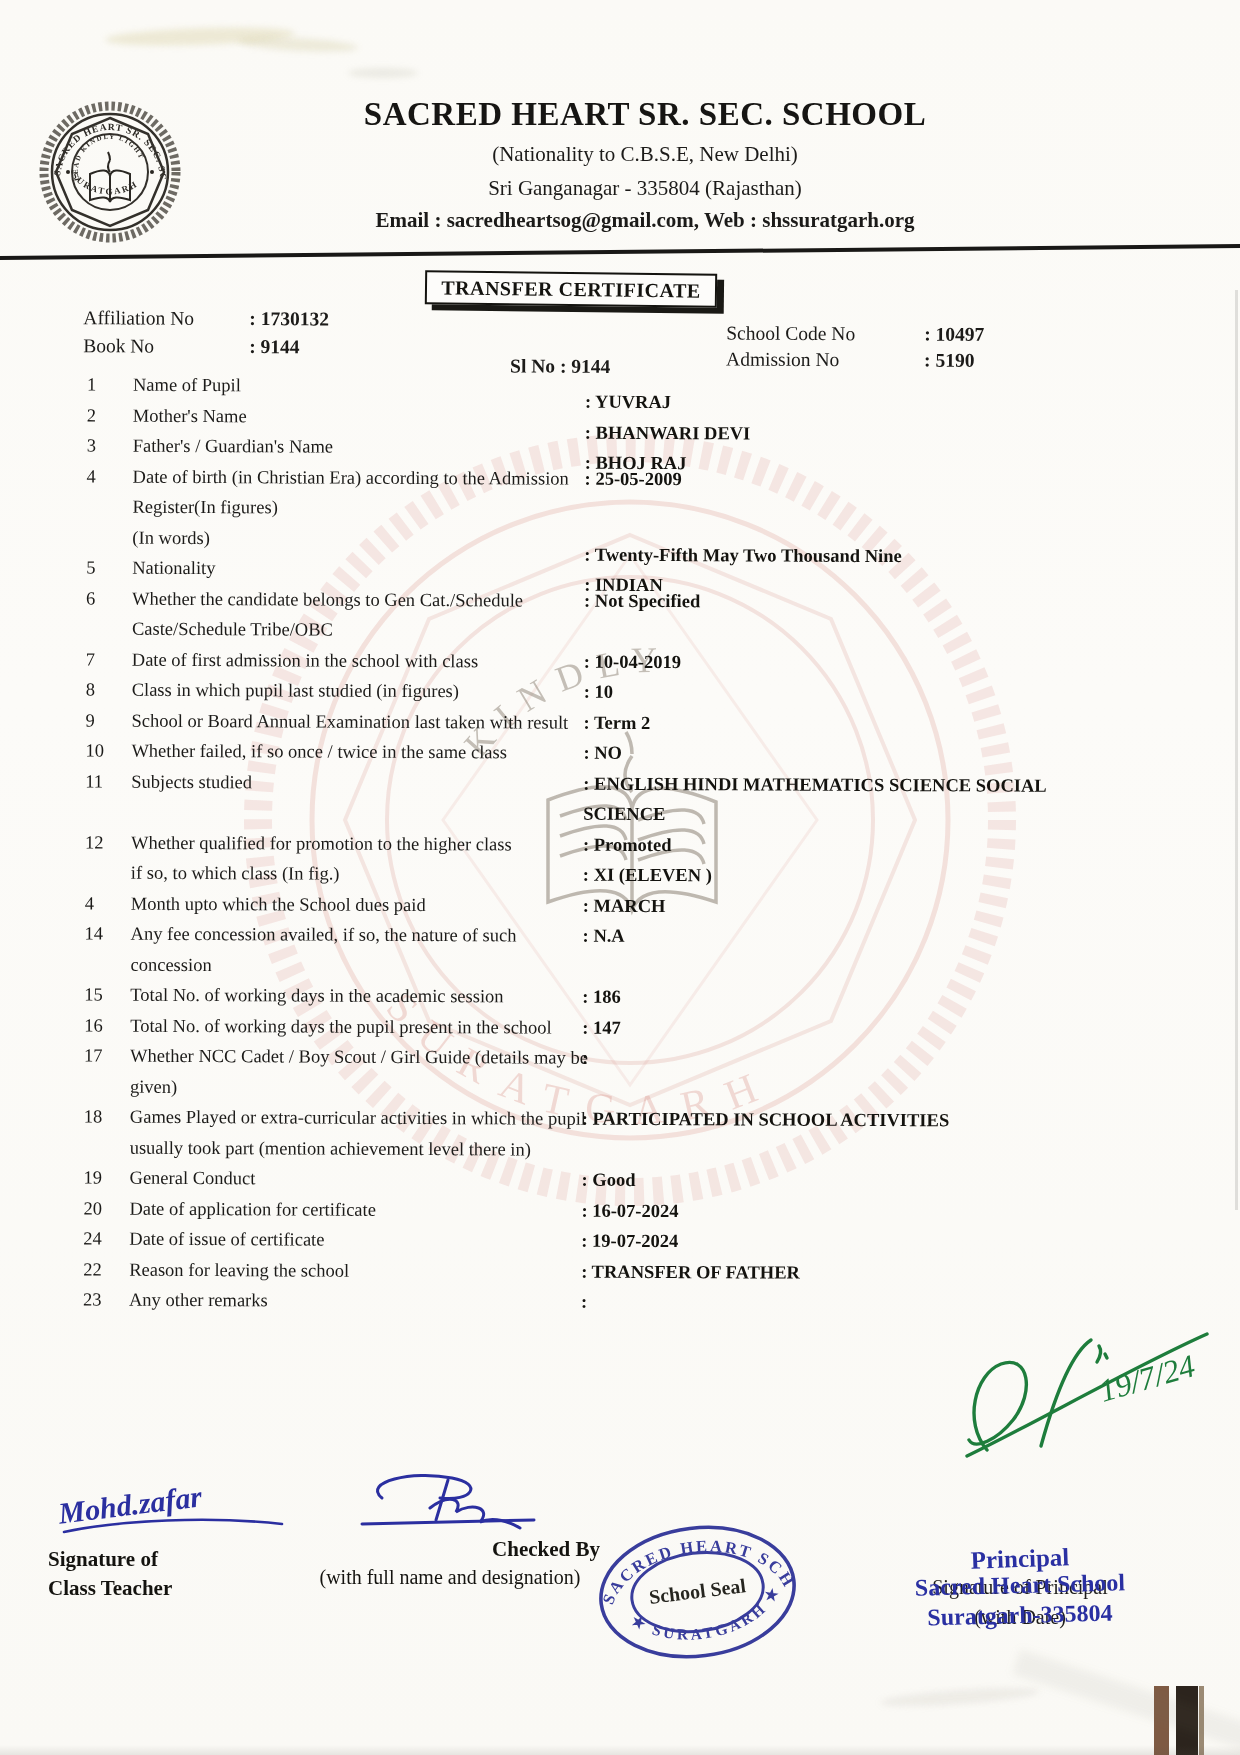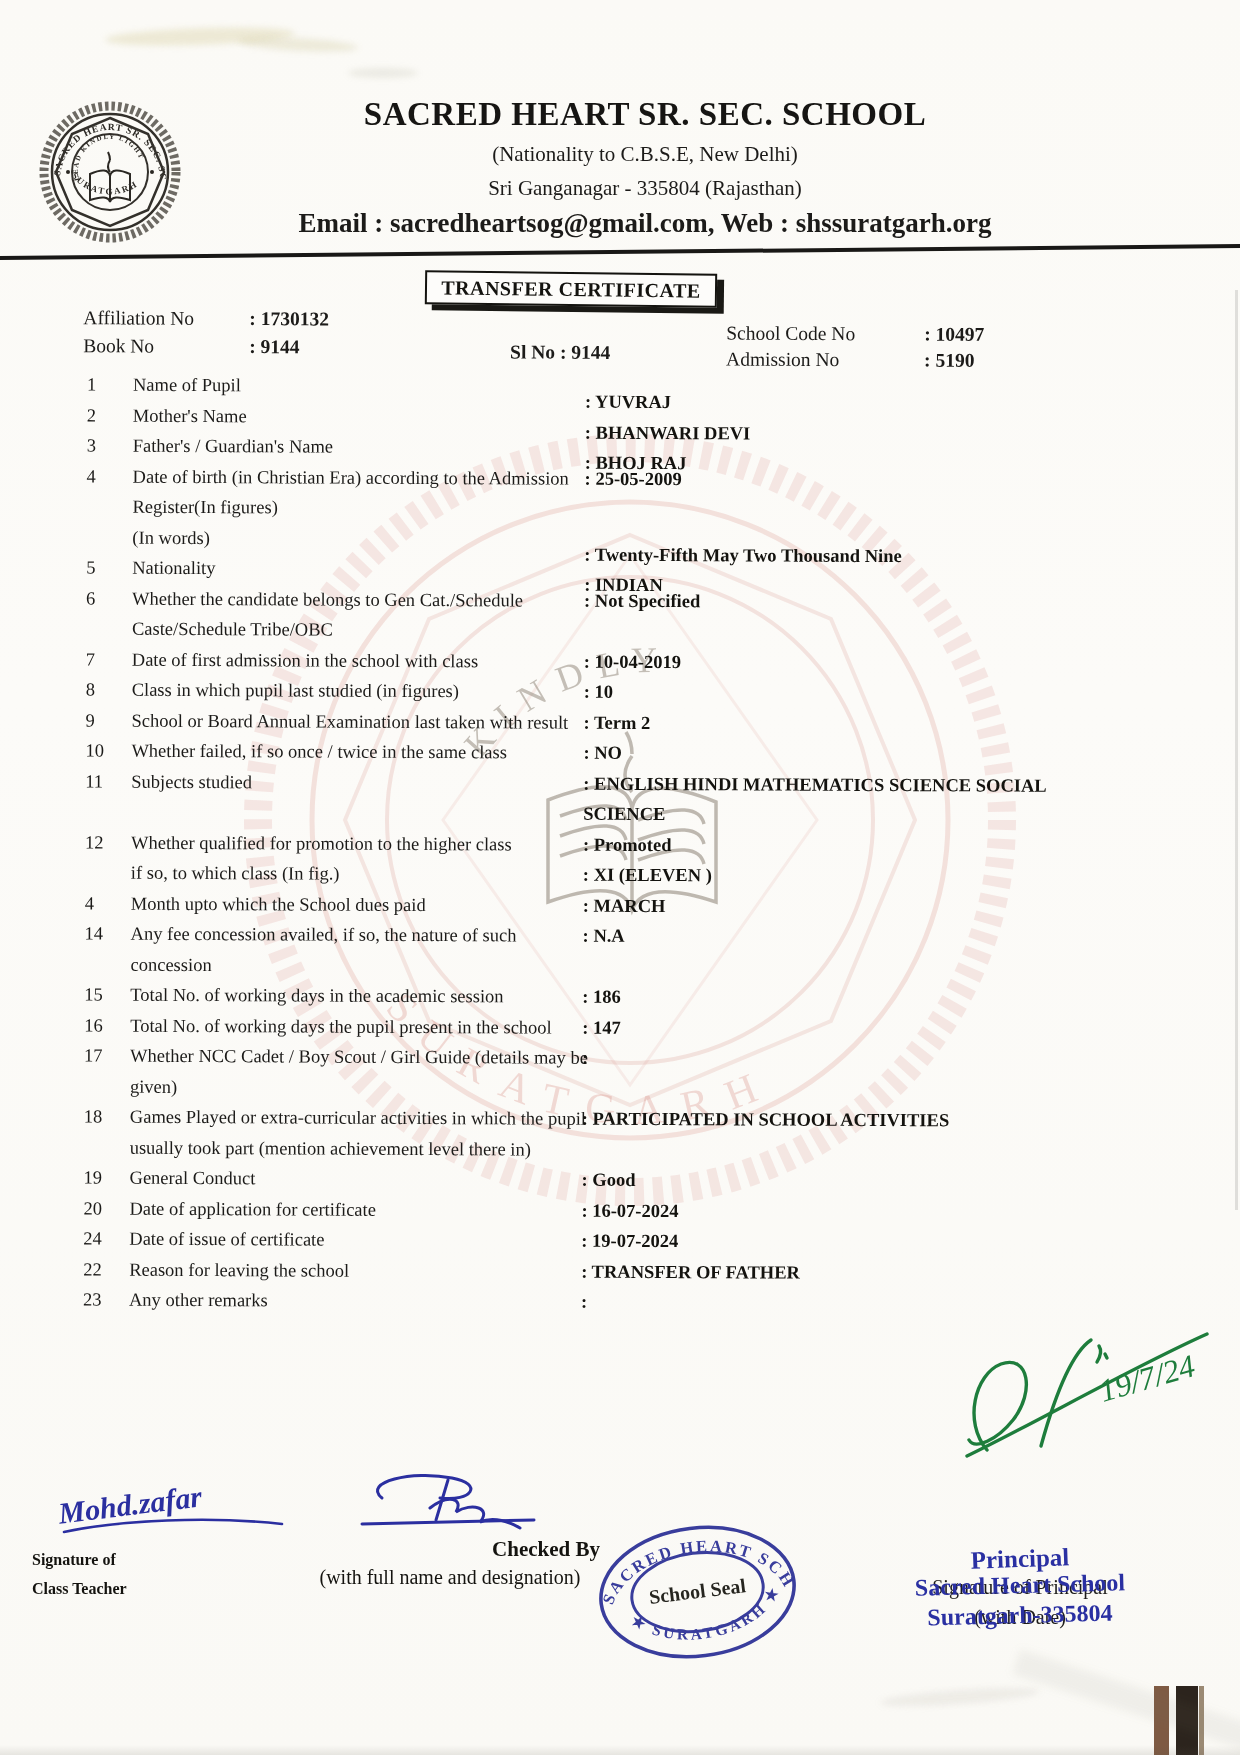--- a/index.html
+++ b/index.html
@@ -5,21 +5,21 @@
   html,body{margin:0;padding:0;}
   body{width:1240px;height:1755px;background:#e8e6e2;font-family:"Liberation Serif",serif;}
   .page{position:relative;width:1240px;height:1755px;background:#fcfbf8;overflow:hidden;
         background-image:linear-gradient(180deg, #fbfaf6 0%, #fcfbf8 40%, #faf9f5 100%);}
   .ink{color:#1c1b19;}
   
   .logo{position:absolute;left:34px;top:96px;width:152px;height:152px;}
   .head-block{position:absolute;left:150px;right:100px;top:96px;text-align:center;}
   .school-name{font-size:33px;font-weight:600;letter-spacing:.5px;color:#161513;}
   .head-sub{font-size:21px;margin-top:9px;color:#1c1b19;}
-  .head-contact{font-size:27px;margin-top:7px;color:#1c1b19;font-weight:600;}
+  .head-contact{font-size:21px;margin-top:7px;color:#1c1b19;font-weight:600;}
   .rule{position:absolute;left:-10px;right:-10px;top:250px;height:3.5px;background:#191816;transform:rotate(-0.55deg);}
   .tc-box{position:absolute;left:425px;top:272px;width:288px;height:30px;border:2.5px solid #14130f;
           background:#fdfcfa;box-shadow:7px 6px 0 #1a1915;transform:rotate(0.7deg);
           display:flex;align-items:center;justify-content:center;}
   .tc-box span{font-size:20px;font-weight:700;letter-spacing:.5px;color:#14130f;}
   
   .meta{position:absolute;left:0;top:0;width:100%;font-size:19.5px;transform:rotate(0.3deg);}
   .meta .mrow{position:absolute;white-space:nowrap;}
   .mlab{display:inline-block;}
   
@@ -28,21 +28,21 @@
   .fnum{width:46px;font-size:18.5px;color:#1c1b19;}
   .flbl{width:452px;font-size:18.5px;color:#1c1b19;white-space:nowrap;}
   .fval{flex:1;font-size:18.5px;font-weight:700;color:#14130f;white-space:nowrap;}
   .voff{transform:translateY(15px);}
   
   .wm{position:absolute;left:180px;top:400px;z-index:1;pointer-events:none;}
   
   .footer-item{position:absolute;z-index:3;}
   .teacher-sig{left:58px;top:1488px;transform:rotate(-7deg);font-size:30px;font-style:italic;font-weight:700;color:#2b2fa0;}
   .teacher-flourish{position:absolute;left:60px;top:1516px;}
-  .teacher-cap{left:32px;top:1545px;font-size:16px;font-weight:700;line-height:29px;color:#14130f;}
+  .teacher-cap{left:48px;top:1545px;font-size:21px;font-weight:700;line-height:29px;color:#14130f;}
   .checked-sig{left:352px;top:1468px;}
   .checked-cap{left:300px;top:1537px;width:300px;text-align:center;font-size:21px;color:#14130f;}
   .checked-cap .t1{font-weight:700;text-align:right;}
   .checked-cap .t2{font-size:20px;margin-top:4px;}
   .seal-stamp{left:585px;top:1518px;transform:rotate(-7deg);opacity:.93;}
   .principal-sig{left:945px;top:1318px;}
   .principal-block{left:852px;top:1545px;width:336px;text-align:center;}
   .pb-stamp{color:#2a30a2;font-weight:700;}
   .pb-line1{font-size:25px;transform:rotate(-2deg);}
   .ovl{position:relative;height:30px;}
@@ -140,21 +140,21 @@
     <span>TRANSFER CERTIFICATE</span>
   </div>
 
   <div class="meta ink">
     <div class="mrow" style="left:85px;top:310px;">
       <span class="mlab" style="width:166px;">Affiliation No</span><span style="font-weight:600;">: 1730132</span>
     </div>
     <div class="mrow" style="left:85px;top:338px;">
       <span class="mlab" style="width:166px;">Book No</span><span style="font-weight:600;">: 9144</span>
     </div>
-    <div class="mrow" style="left:512px;top:342px;font-weight:600;">Sl No : 9144</div>
+    <div class="mrow" style="left:512px;top:356px;font-weight:600;">Sl No : 9144</div>
     <div class="mrow" style="left:728px;top:322px;">
       <span class="mlab" style="width:198px;">School Code No</span><span style="font-weight:600;">: 10497</span>
     </div>
     <div class="mrow" style="left:728px;top:348px;">
       <span class="mlab" style="width:198px;">Admission No</span><span style="font-weight:600;">: 5190</span>
     </div>
   </div>
 
   <div class="rows">
       <div class="frow">

